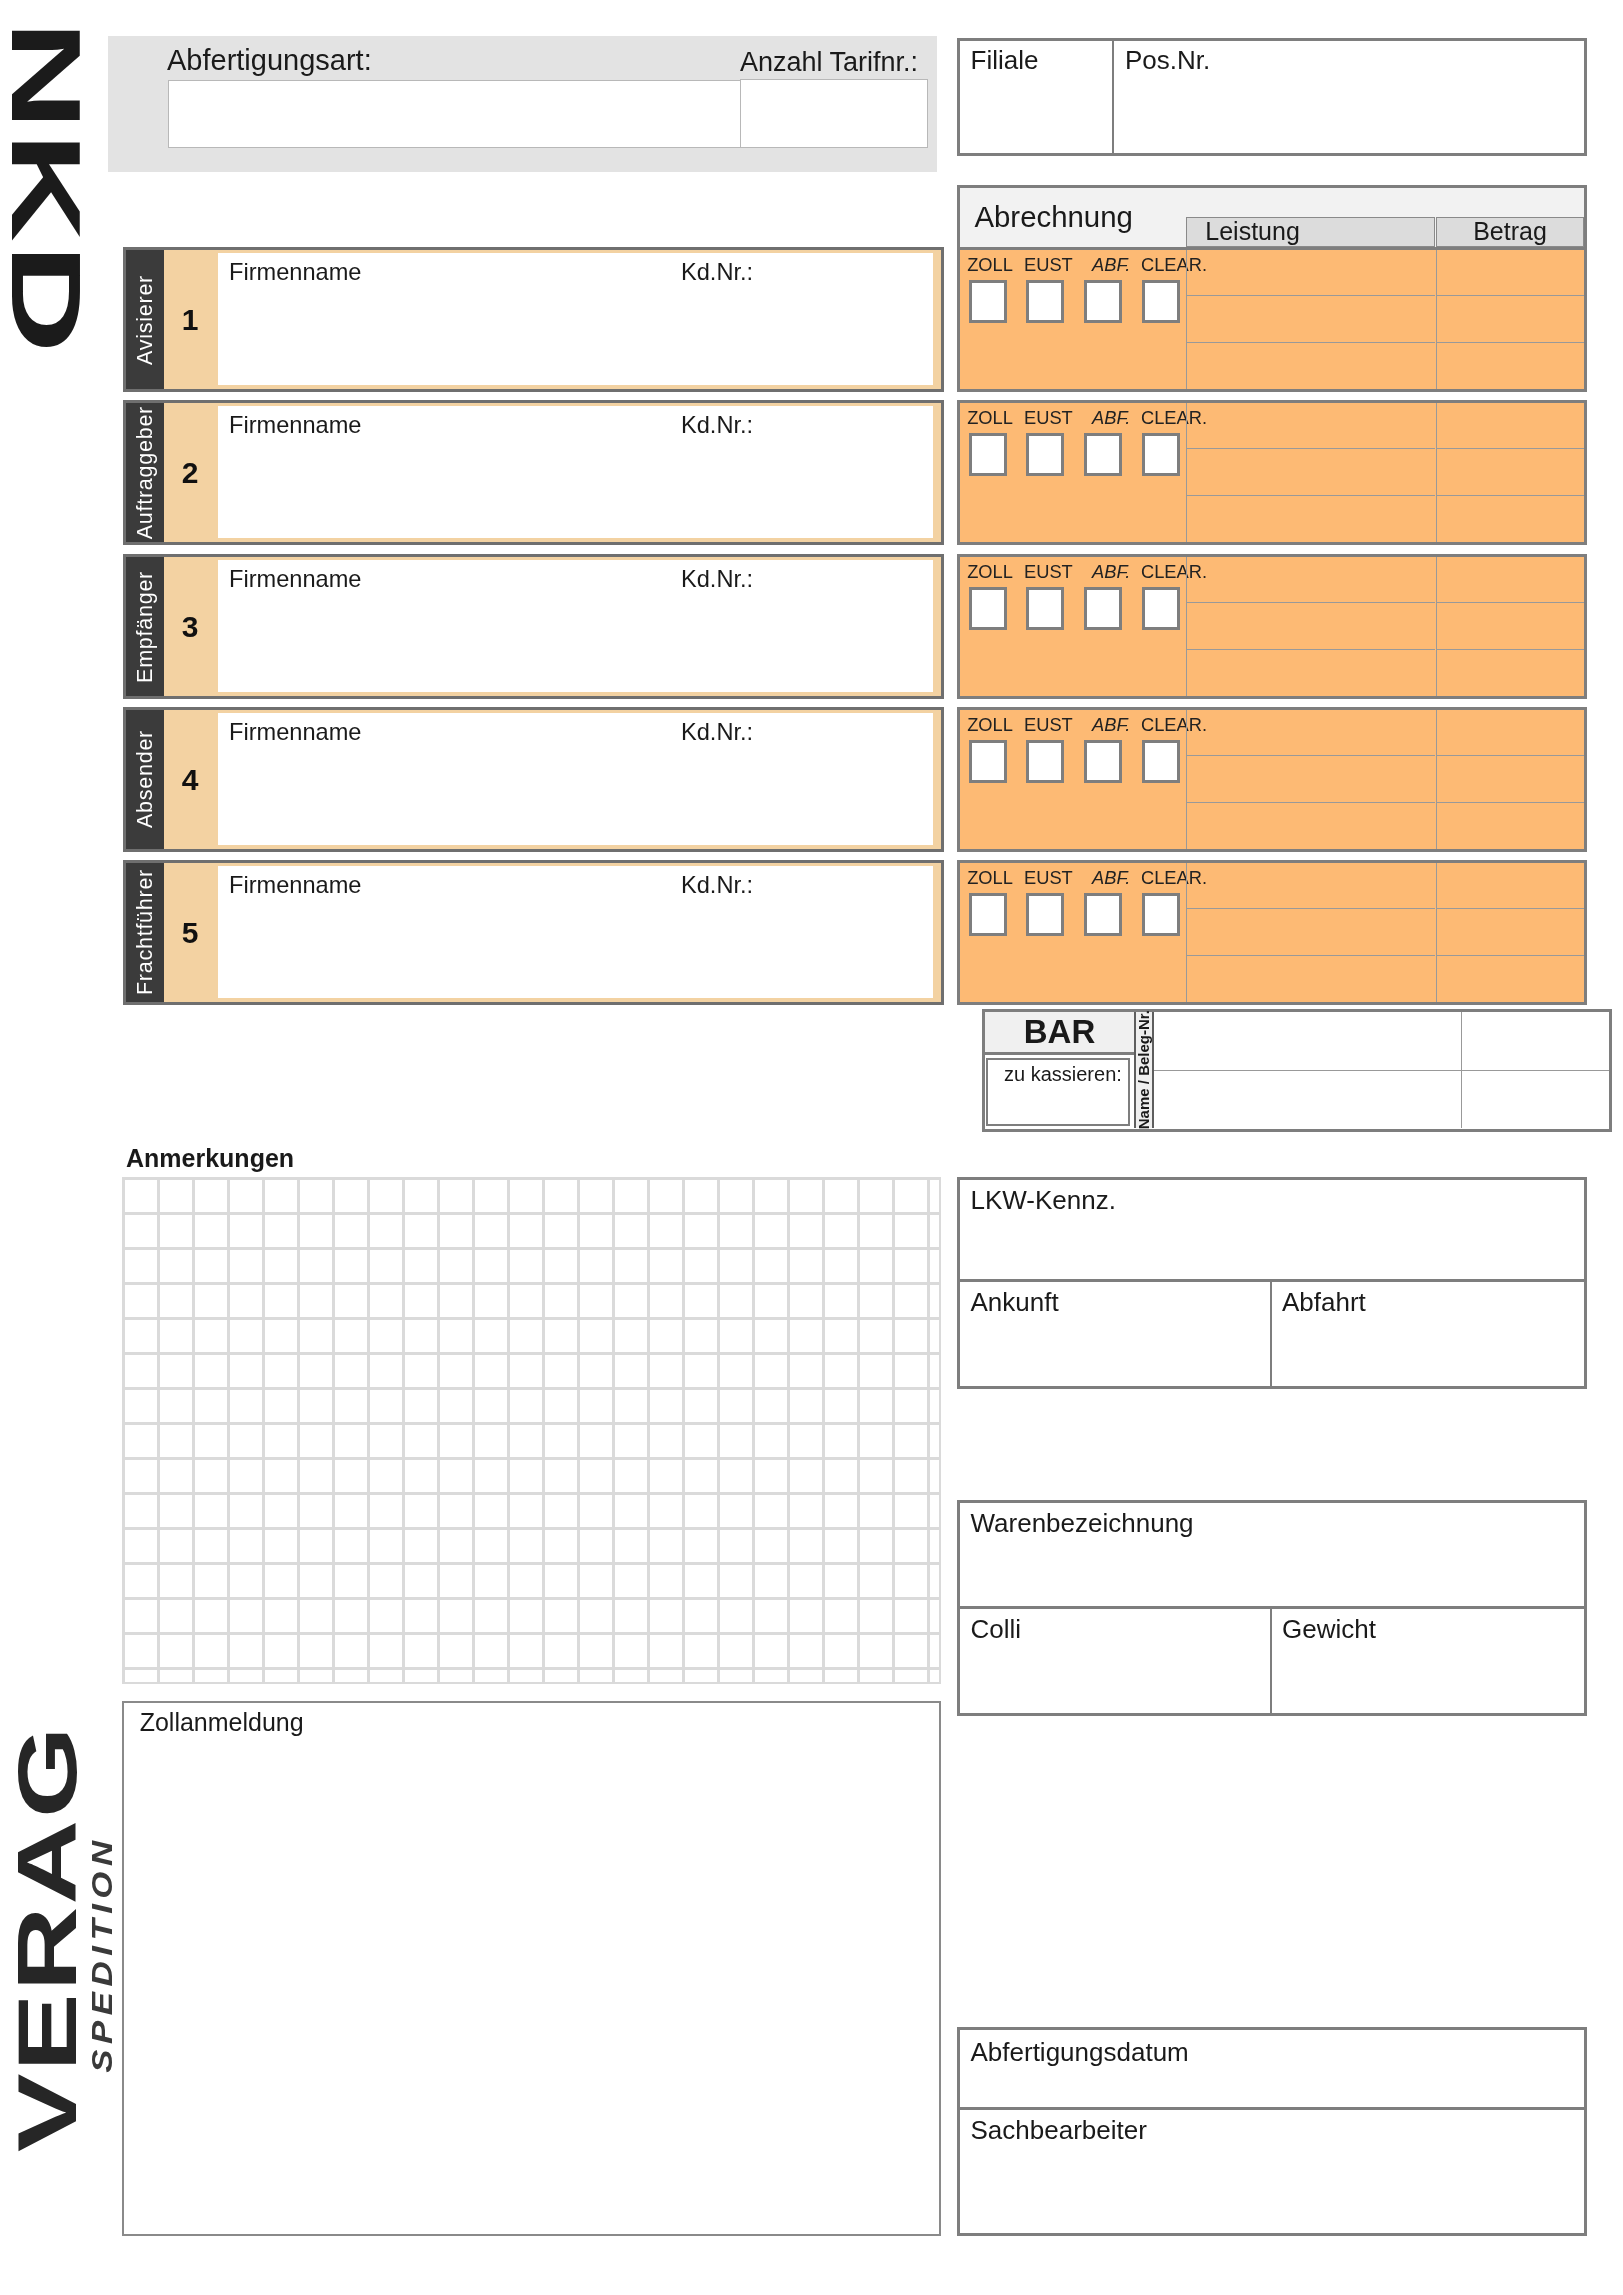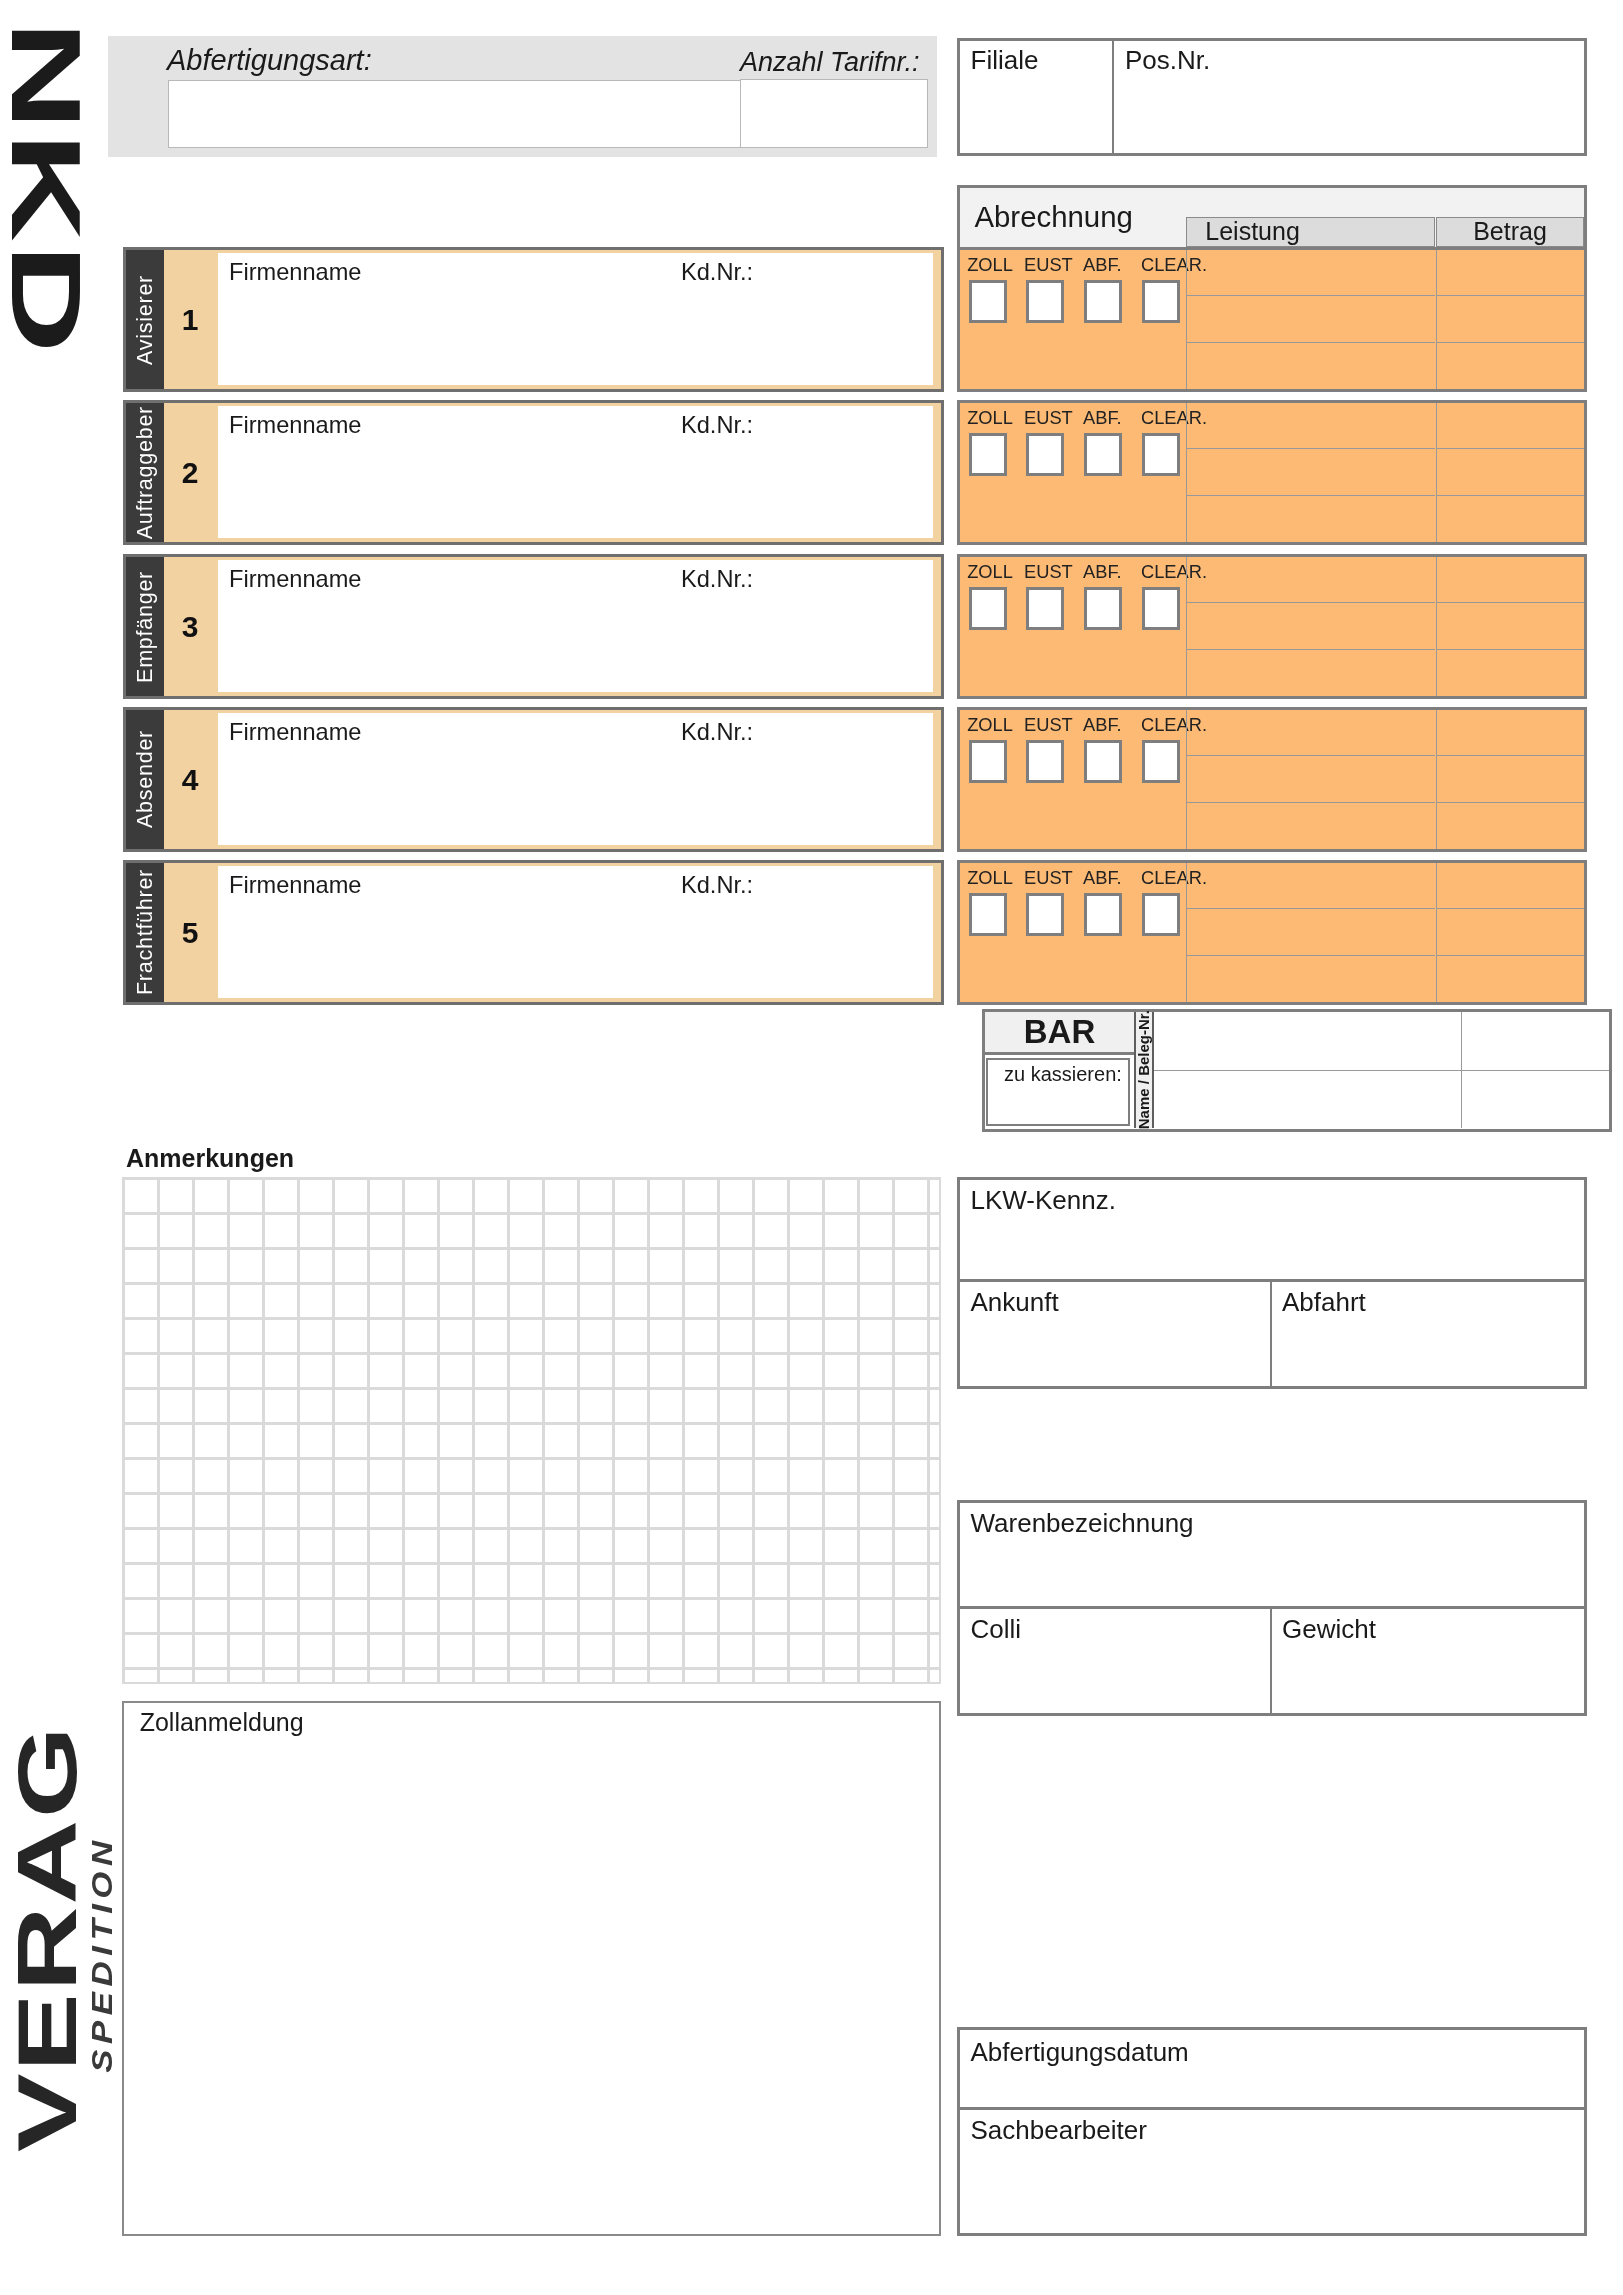--- a/index.html
+++ b/index.html
@@ -15,21 +15,21 @@
   .verag { position:absolute; left:-97px; top:1919px; width:288px; height:63px;
          font-size:84px; font-weight:bold; letter-spacing:1.3px; color:#262626; line-height:63px;
          transform:rotate(-90deg) scaleX(1.4); transform-origin:center center; text-align:center; }
   .spedag { position:absolute; left:-23.6px; top:1937px; width:251px; height:34px;
          font-size:29px; font-weight:bold; font-style:italic; letter-spacing:4.6px; color:#3a3a3a; line-height:34px;
          transform:rotate(-90deg) scaleX(1.2); transform-origin:center center; text-align:center; }
 
   .v-up { writing-mode:vertical-rl; transform:rotate(180deg); white-space:nowrap; }
 
   
-  .topbar { left:108px; top:36px; width:829px; height:121px; background:#e3e3e3;font-style:italic; }
+  .topbar { left:108px; top:36px; width:829px; height:136px; background:#e3e3e3; }
   .topbar .lbl-a { position:absolute; left:59px; top:7.9px; font-size:29px; }
   .topbar .inp-a { position:absolute; left:60px; top:44px; width:575px; height:68px; background:#fff; border:0.7px solid #b8b8b8; }
   .topbar .lbl-b { position:absolute; left:632px; top:10.5px; font-size:27px; }
   .topbar .inp-b { position:absolute; left:632px; top:43px; width:188px; height:69px; background:#fff; border:0.7px solid #b8b8b8; }
 
   
   .filiale { left:957px; top:38px; width:630px; height:118px; background:#fff; border:3.3px solid #7e7e7e; }
   .filiale .vdiv { position:absolute; left:152px; top:0; bottom:0; width:2px; background:#7e7e7e; }
   .filiale .l1 { position:absolute; left:10.5px; top:3.9px; font-size:26px; }
   .filiale .l2 { position:absolute; left:165px; top:3.9px; font-size:26px; }
@@ -49,21 +49,21 @@
   .party .num { position:absolute; left:38px; top:0; width:52px; height:139px;
                 display:flex; align-items:center; justify-content:center; font-size:30px; font-weight:bold; color:#111; }
   .party .white { position:absolute; left:92px; top:2.6px; width:715px; height:132px; background:#fff; }
   .party .fn { position:absolute; left:103px; top:9.2px; font-size:23.6px; }
   .party .kd { position:absolute; left:555px; top:9.2px; font-size:23.6px; }
 
   
   .ab { left:957px; width:630px; height:145px; background:#fdba74; border:3.3px solid #7e7e7e; }
   .ab .cbl { position:absolute; top:3.9px; font-size:18.3px; color:#222; }
   .ab .cb { position:absolute; top:30px; width:38px; height:43px; background:#fff; border:3.3px solid #7e7e7e; }
-  .cl0 { left:7.2px; } .cl1 { left:64px; } .cl2 { left:123px; } .cl3 { left:181px; }
+  .cl0 { left:7.2px; } .cl1 { left:64px; } .cl2 { left:132px;font-style:italic; } .cl3 { left:181px; }
   .cb0 { left:9.2px; } .cb1 { left:66px; } .cb2 { left:124px; } .cb3 { left:182px; }
   .ab .colL { position:absolute; left:226px; top:0; width:249px; height:139px; border-left:1.3px solid #999;
               background-image:linear-gradient(#999,#999),linear-gradient(#999,#999);
               background-size:100% 1.3px; background-position:0 45px,0 92px; background-repeat:no-repeat; }
   .ab .colB { position:absolute; left:476px; top:0; width:148px; height:139px; border-left:1.3px solid #999;
               background-image:linear-gradient(#999,#999),linear-gradient(#999,#999);
               background-size:100% 1.3px; background-position:0 45px,0 92px; background-repeat:no-repeat; }
 
   
   .bar { left:957px; top:1009px; width:630px; height:123px; background:#fff; border:3.3px solid #7e7e7e;margin-left:25px; }

